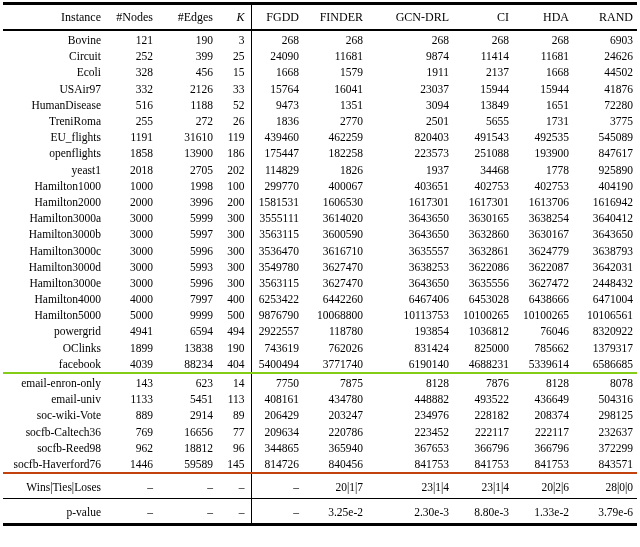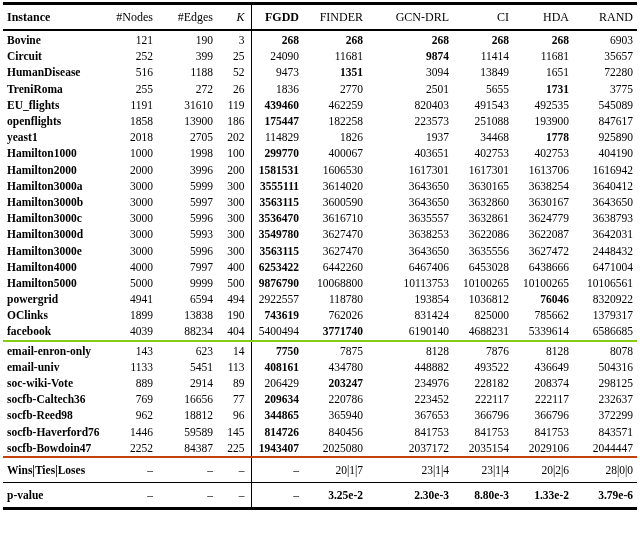--- a/index.html
+++ b/index.html
@@ -32,23 +32,23 @@
     padding:0 2px;
     vertical-align:middle;
     white-space:nowrap;
     overflow:hidden;
   }
   tbody.grp + tbody.grp{border-top:2px solid #84cc16;}
   tbody.sum{border-top:2px solid #c2410c;}
   tbody.sum + tbody.sum{border-top:1px solid #000;margin-top:36px;}
   tbody.sum td{height:23px;}
   tbody tr:first-child td{padding-top:1px;}
-  .al{text-align:left;padding-left:4px !important;font-weight:bold;}
+  .al{text-align:right;padding-left:4px !important;}
   .ar{text-align:right;padding-right:4px !important;}
-  .b{font-weight:bold;}
+  .b{font-weight:normal;}
   .i{font-style:italic;}
   .vline{border-right:1.2px solid #000;padding-right:6px !important;}
 </style>
 </head>
 <body>
 
 <table>
   <colgroup>
       <col style="width: 100px;">
       <col style="width: 54px;">
@@ -91,21 +91,45 @@
       <tr>
         <td class="al">Circuit</td>
         <td class="ar">252</td>
         <td class="ar">399</td>
         <td class="ar vline">25</td>
         <td class="ar">24090</td>
         <td class="ar">11681</td>
         <td class="ar b">9874</td>
         <td class="ar">11414</td>
         <td class="ar">11681</td>
-        <td class="ar">35657</td>
+        <td class="ar">24626</td>
+      </tr>
+      <tr>
+        <td class="al">Ecoli</td>
+        <td class="ar">328</td>
+        <td class="ar">456</td>
+        <td class="ar vline">15</td>
+        <td class="ar">1668</td>
+        <td class="ar b">1579</td>
+        <td class="ar">1911</td>
+        <td class="ar">2137</td>
+        <td class="ar">1668</td>
+        <td class="ar">44502</td>
+      </tr>
+      <tr>
+        <td class="al">USAir97</td>
+        <td class="ar">332</td>
+        <td class="ar">2126</td>
+        <td class="ar vline">33</td>
+        <td class="ar b">15764</td>
+        <td class="ar">16041</td>
+        <td class="ar">23037</td>
+        <td class="ar">15944</td>
+        <td class="ar">15944</td>
+        <td class="ar">41876</td>
       </tr>
       <tr>
         <td class="al">HumanDisease</td>
         <td class="ar">516</td>
         <td class="ar">1188</td>
         <td class="ar vline">52</td>
         <td class="ar">9473</td>
         <td class="ar b">1351</td>
         <td class="ar">3094</td>
         <td class="ar">13849</td>
@@ -371,32 +395,20 @@
         <td class="ar">1446</td>
         <td class="ar">59589</td>
         <td class="ar vline">145</td>
         <td class="ar b">814726</td>
         <td class="ar">840456</td>
         <td class="ar">841753</td>
         <td class="ar">841753</td>
         <td class="ar">841753</td>
         <td class="ar">843571</td>
       </tr>
-      <tr>
-        <td class="al">socfb-Bowdoin47</td>
-        <td class="ar">2252</td>
-        <td class="ar">84387</td>
-        <td class="ar vline">225</td>
-        <td class="ar b">1943407</td>
-        <td class="ar">2025080</td>
-        <td class="ar">2037172</td>
-        <td class="ar">2035154</td>
-        <td class="ar">2029106</td>
-        <td class="ar">2044447</td>
-      </tr>
     </tbody>
     <tbody class="sum">
       <tr>
         <td class="al">Wins|Ties|Loses</td>
         <td class="ar">–</td>
         <td class="ar">–</td>
         <td class="ar vline">–</td>
         <td class="ar">–</td>
         <td class="ar">20|1|7</td>
         <td class="ar">23|1|4</td>

